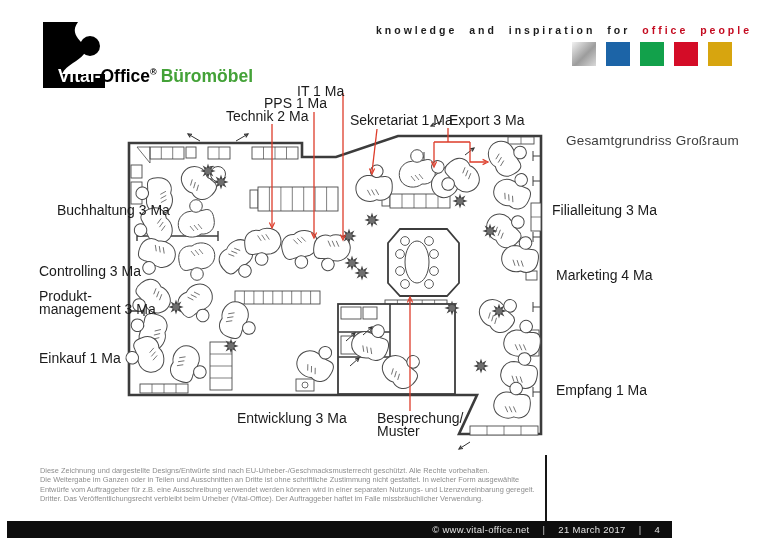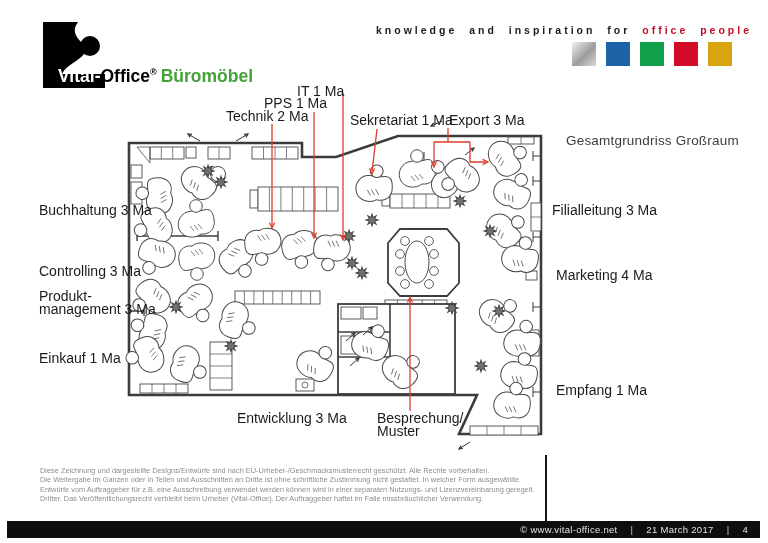--- a/index.html
+++ b/index.html
@@ -16,21 +16,21 @@
   
   .plan-svg{position:absolute;left:125px;top:85px;z-index:1;}
   .plan-label{position:absolute;z-index:2;font-size:14px;line-height:12.5px;color:#1b1b1b;white-space:nowrap;}
   .plan-title{position:absolute;left:566px;top:133px;z-index:2;font-size:13.5px;color:#3d3d3d;
               letter-spacing:0.2px;white-space:nowrap;}
   
   .disclaimer{position:absolute;left:40px;top:466px;font-size:7.4px;line-height:9.4px;
               color:#8d8d8d;white-space:nowrap;}
   
   .vline{position:absolute;left:545px;top:455px;width:2px;height:66px;background:#161616;}
-  .footer{position:absolute;left:7px;top:521px;width:753px;height:17px;background:#0e0e0e;
+  .footer{position:absolute;left:7px;top:521px;width:665px;height:17px;background:#0e0e0e;
           color:#e3e3e3;font-size:9.5px;display:flex;align-items:center;justify-content:flex-end;
           padding-right:12px;box-sizing:border-box;gap:13px;letter-spacing:0.3px;}
   .footer .sep{color:#c9c9c9;}
 </style>
 </head>
 <body>
 
 <div class="page">
 
   <svg class="logo-svg" width="230" height="76" viewBox="0 0 230 76">
@@ -382,21 +382,21 @@
       <path d="M412.6,302.4 L410,297 L407.4,302.4" stroke="#dd3c2a" fill="none" stroke-width="1.2"></path>
     </svg>
 
   <div class="plan-title">Gesamtgrundriss Großraum</div>
 
   <div class="plan-label" style="left:226px;top:110px">Technik 2 Ma</div>
   <div class="plan-label" style="left:264px;top:97px">PPS 1 Ma</div>
   <div class="plan-label" style="left:297px;top:85px">IT 1 Ma</div>
   <div class="plan-label" style="left:350px;top:114px">Sekretariat 1 Ma</div>
   <div class="plan-label" style="left:449px;top:114px">Export 3 Ma</div>
-  <div class="plan-label" style="left:39px;top:204px">Buchhaltung 3 Ma</div>
+  <div class="plan-label" style="left:57px;top:204px">Buchhaltung 3 Ma</div>
   <div class="plan-label" style="left:39px;top:265px">Controlling 3 Ma</div>
   <div class="plan-label" style="left:39px;top:290px">
     <div>Produkt-</div>
     <div>management 3 Ma</div>
   </div>
   <div class="plan-label" style="left:39px;top:352px">Einkauf 1 Ma</div>
   <div class="plan-label" style="left:552px;top:204px">Filialleitung 3 Ma</div>
   <div class="plan-label" style="left:556px;top:269px">Marketing 4 Ma</div>
   <div class="plan-label" style="left:556px;top:384px">Empfang 1 Ma</div>
   <div class="plan-label" style="left:237px;top:412px">Entwicklung 3 Ma</div>

